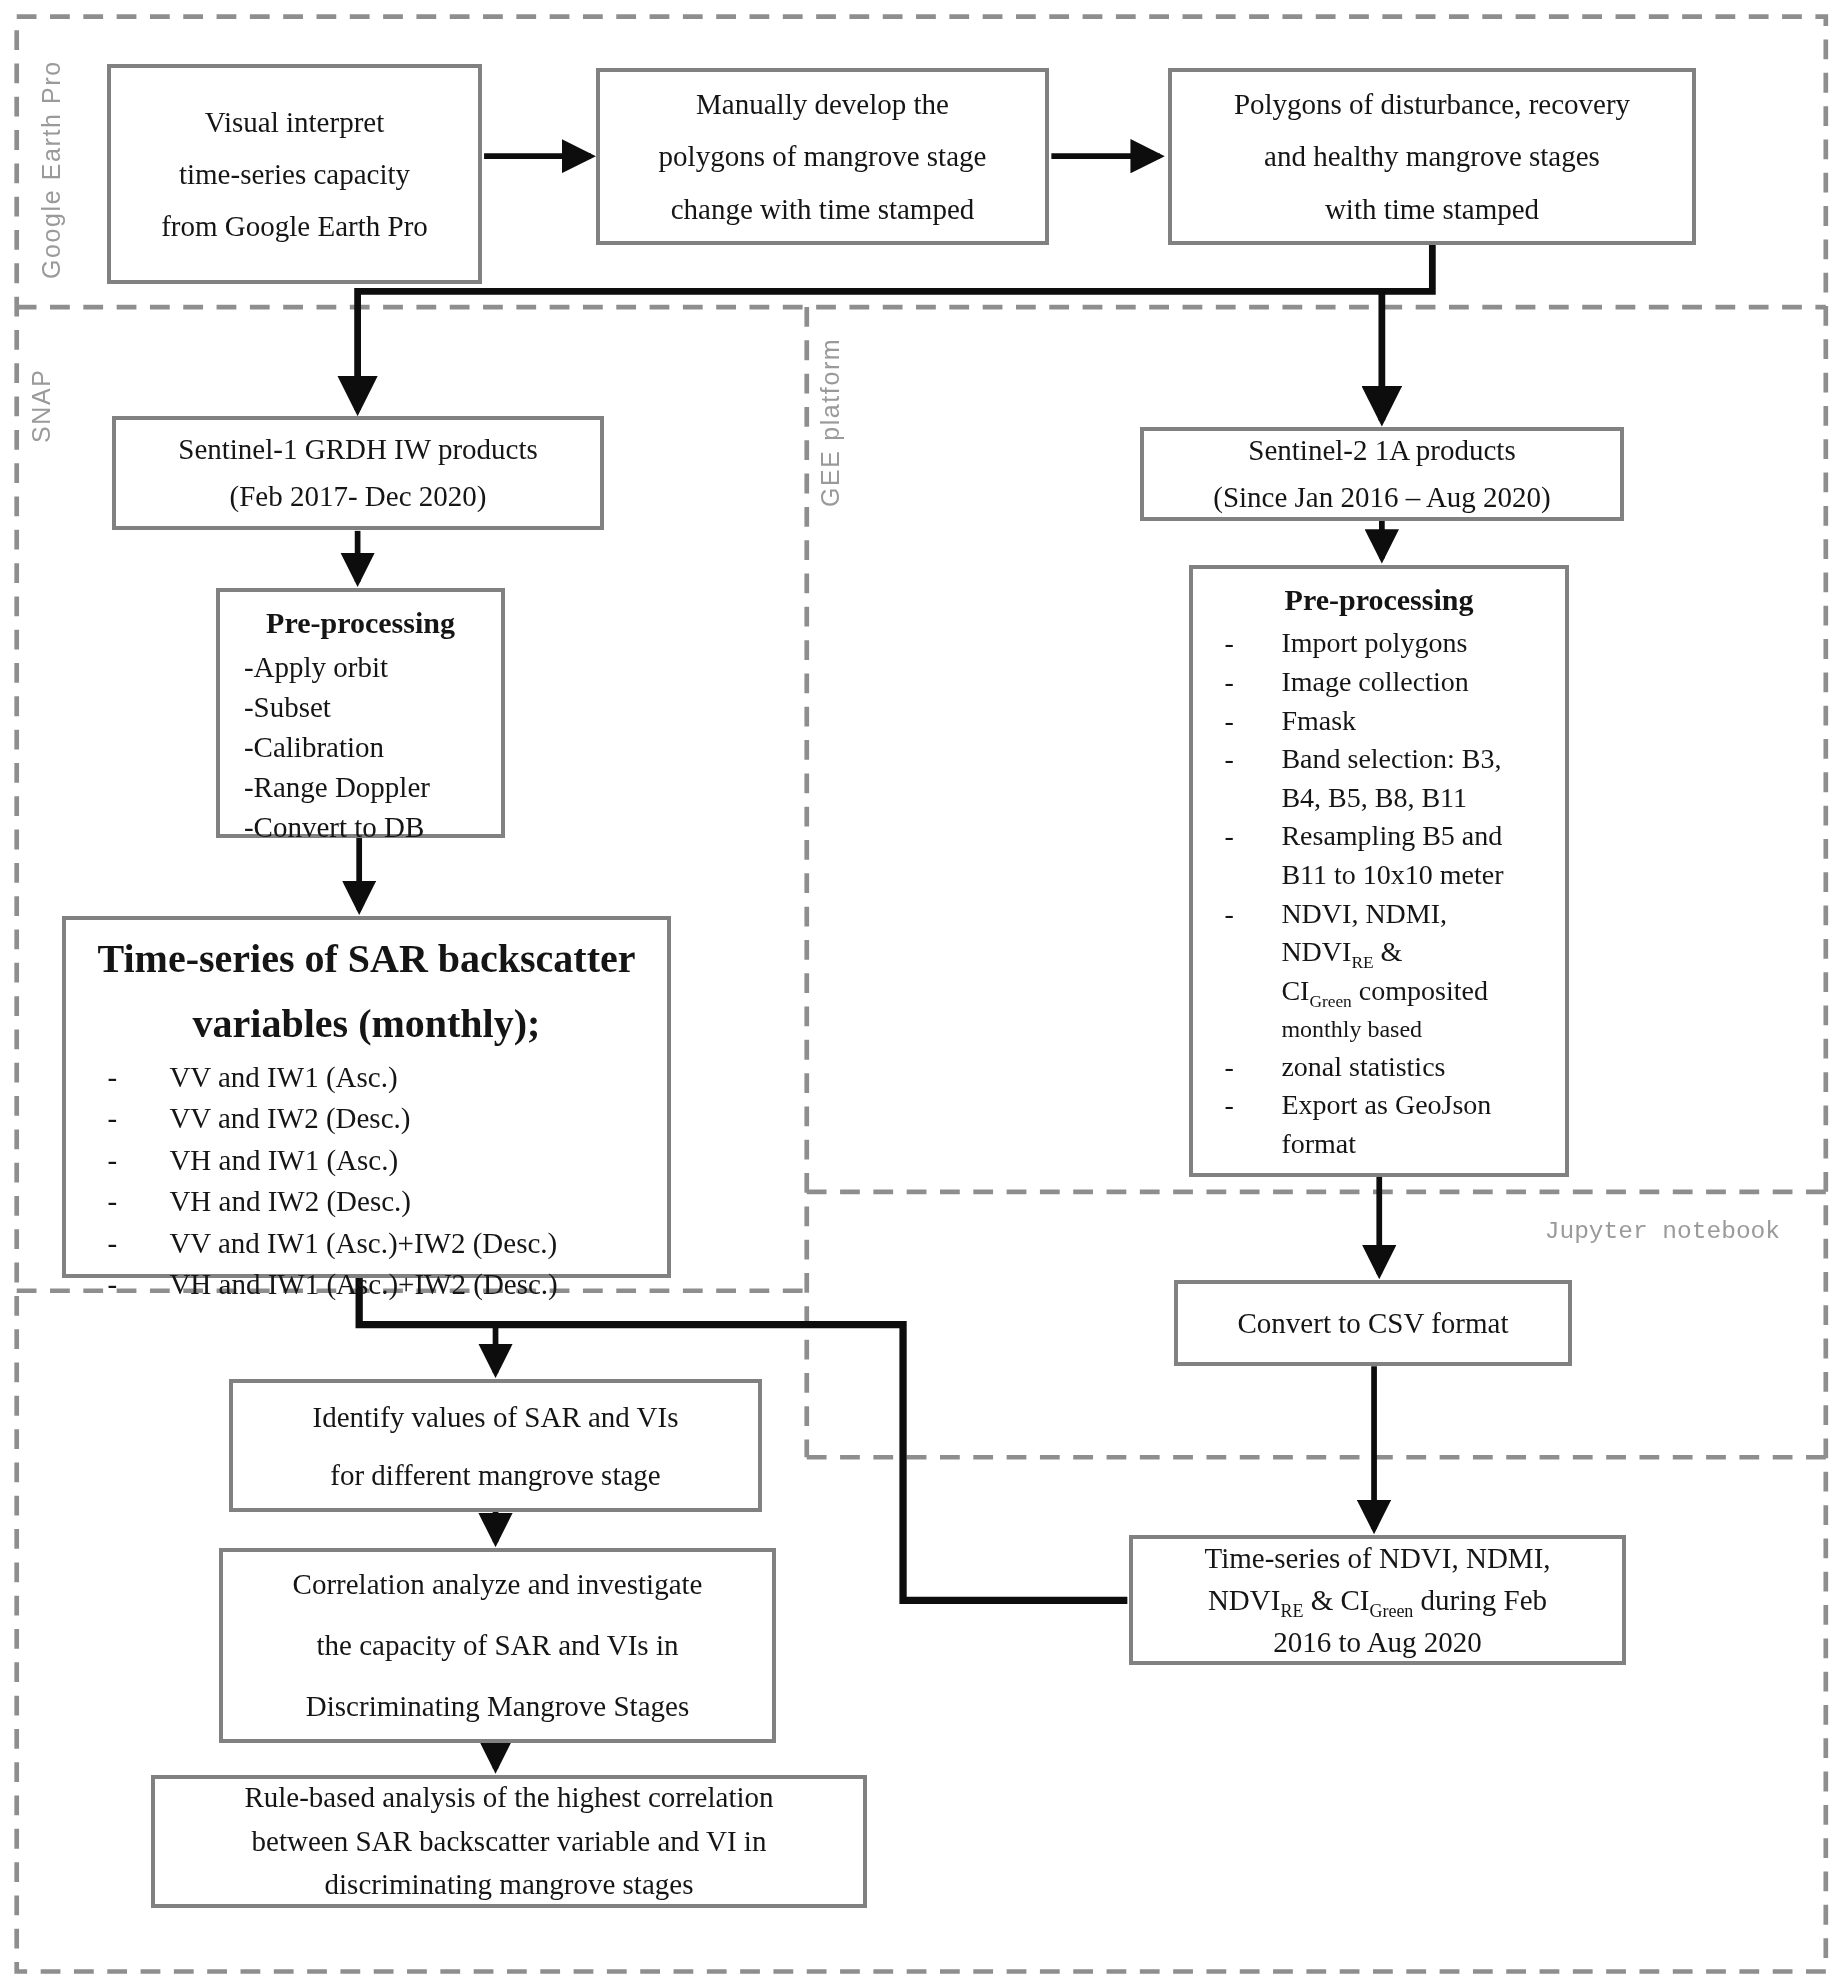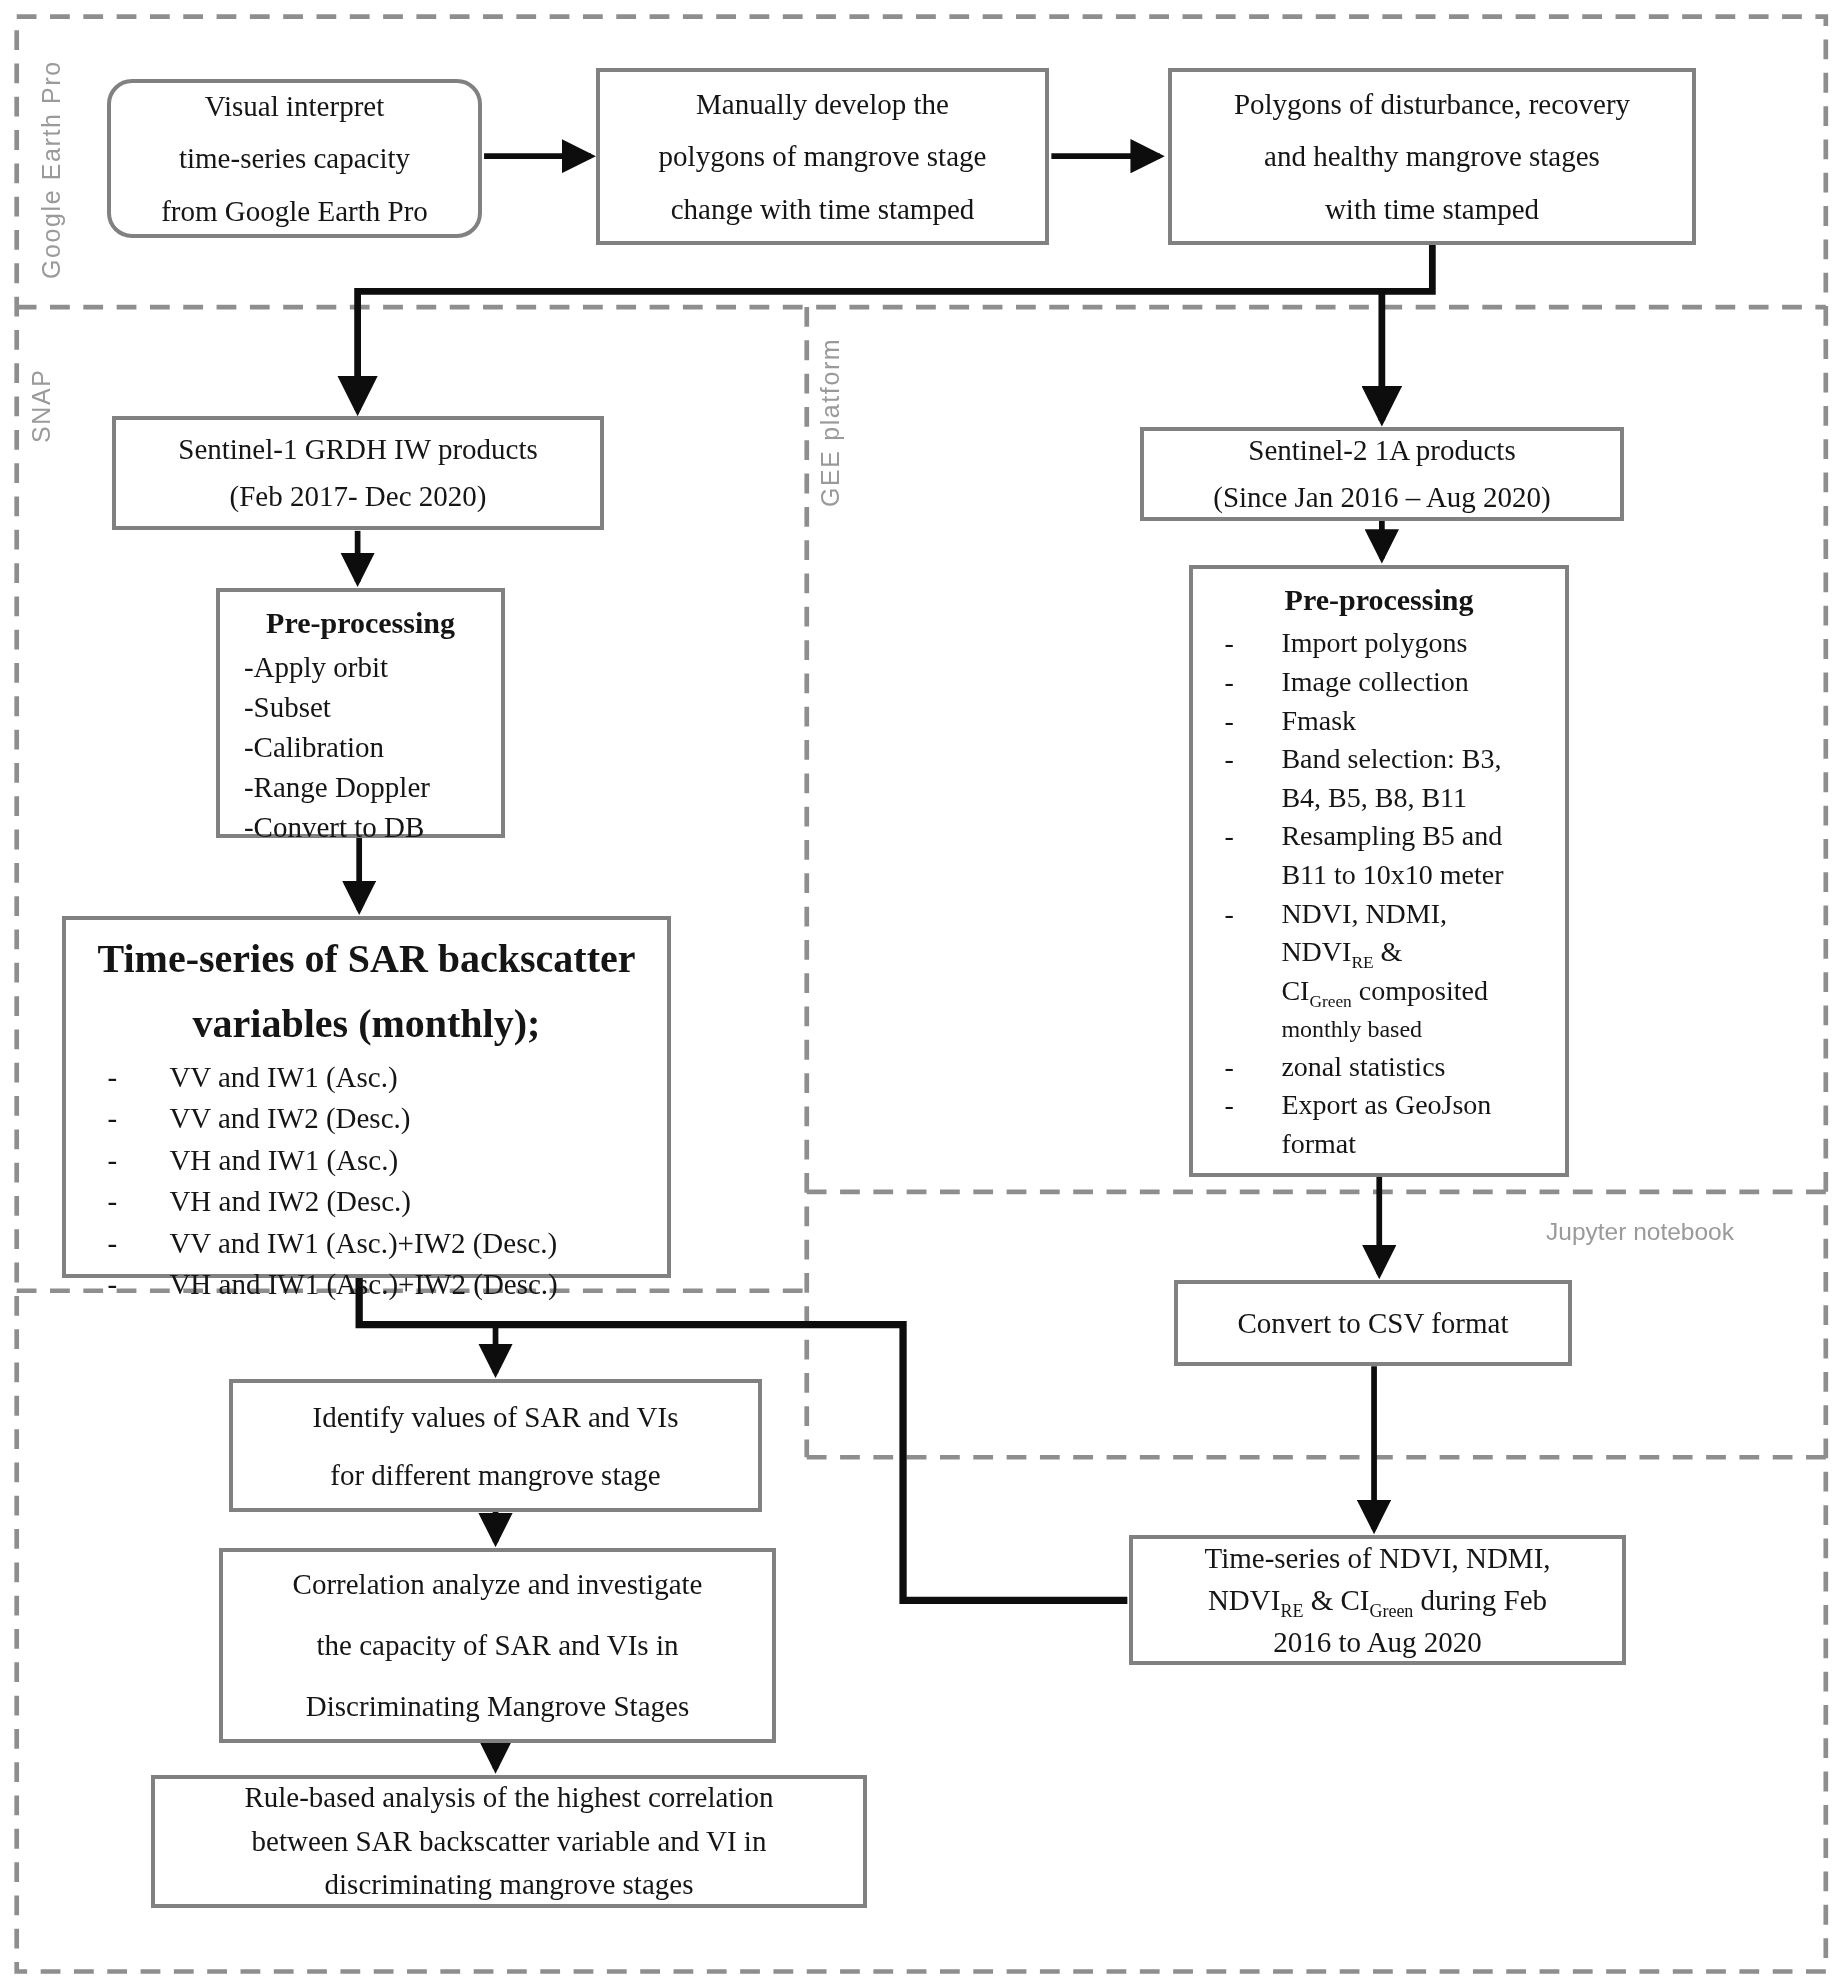--- a/index.html
+++ b/index.html
@@ -103,23 +103,23 @@
       <path d="M 690 2455 L 690 2545 L 1735 2545 L 1735 3075 L 2166 3075" stroke-width="14"></path>
       <line x1="952" y1="2545" x2="952" y2="2638" stroke-width="11" marker-end="url(#ah)"></line>
       <line x1="952" y1="2905" x2="952" y2="2963" stroke-width="11" marker-end="url(#ah)"></line>
       <line x1="952" y1="3350" x2="952" y2="3398" stroke-width="11" marker-end="url(#ah)"></line>
     </g>
   </svg>
 
   <div class="vlabel" style="left:37px;top:60px;height:219px;">Google Earth Pro</div>
   <div class="vlabel" style="left:27px;top:354px;height:104px;">SNAP</div>
   <div class="vlabel" style="left:816px;top:336px;height:172px;">GEE platform</div>
-  <div class="hlabel" style="left:1448px;top:1218px;width:286px;">Jupyter notebook</div>
-
-  <div class="fbox" id="visual-box" style="left:107px;top:79px;width:375px;height:159px;border-radius:25px;">
+  <div class="hlabel" style="left:1494px;top:1218px;width:286px;font-family:Liberation Mono, monospace;">Jupyter notebook</div>
+
+  <div class="fbox" id="visual-box" style="left:107px;top:64px;width:375px;height:220px;">
     <div>Visual interpret</div>
     <div>time-series capacity</div>
     <div>from Google Earth Pro</div>
   </div>
 
   <div class="fbox" id="manual-box" style="left:596px;top:68px;width:453px;height:177px;">
     <div>Manually develop the</div>
     <div>polygons of mangrove stage</div>
     <div>change with time stamped</div>
   </div>

